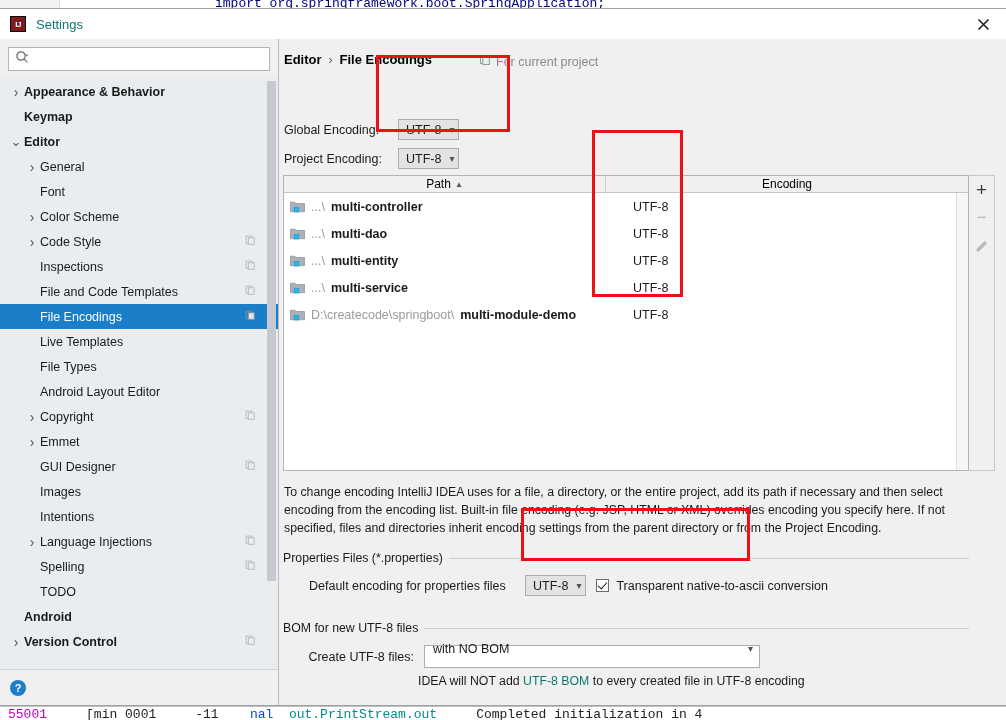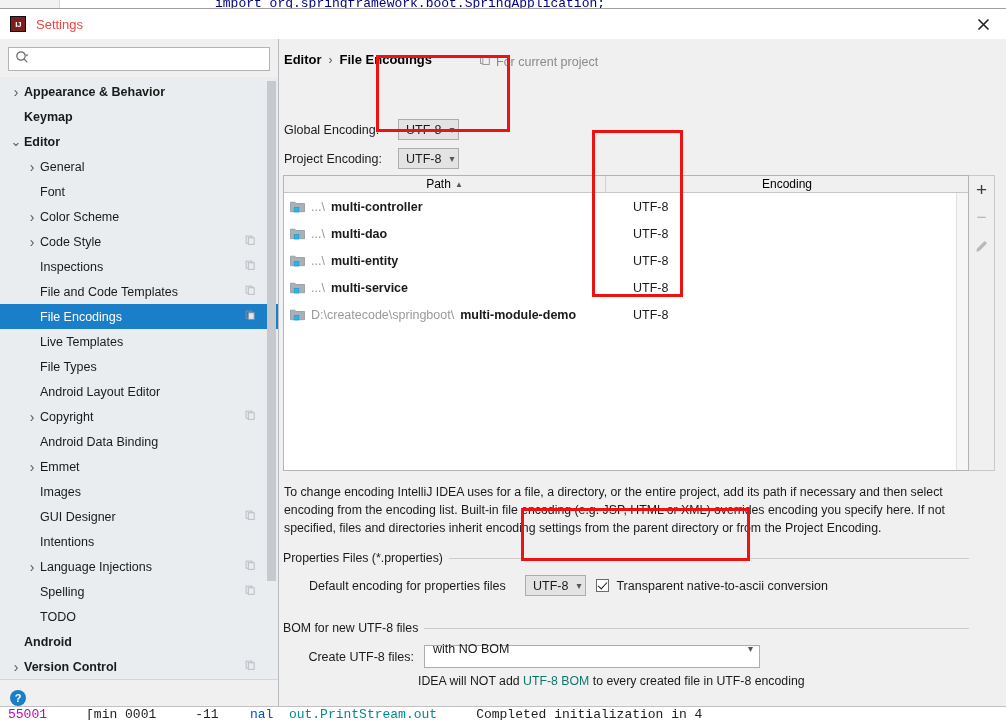--- a/index.html
+++ b/index.html
@@ -58,21 +58,21 @@
     position: relative; flex: 0 0 30px;
   }
   #ij-logo {
     width: 16px; height: 16px; margin-left: 10px;
     background: #7f1d1d; border: 1px solid #0b0f13;
     color: #ffffff; font-size: 8px; font-weight: bold;
     display: flex; align-items: center; justify-content: center;
     letter-spacing: -0.5px; font-family: "Liberation Sans", sans-serif;
   }
   #title-text {
-    margin-left: 10px; font-size: 13px; color: #ef4444;
+    margin-left: 10px; font-size: 13px; color: #0f766e;
   }
   #close-btn {
     position: absolute; right: 0; top: 0; width: 46px; height: 30px;
     display: flex; align-items: center; justify-content: center;
     cursor: default;
   }
   #close-btn svg { display: block; }
 
   
   #dialog-body { flex: 1; display: flex; position: relative; }
@@ -422,38 +422,34 @@
             </div>
             <div class="tree-row lvl1">
               <span class="arrow" style="font-size: 14px;">›</span>
               <span class="label">Copyright</span>
               <span class="copy-icon"><svg width="11" height="11" viewBox="0 0 12 12">
                   <rect x="1.2" y="1.2" width="6.4" height="7.8" fill="none" stroke="#8d9197" stroke-width="1"></rect>
                   <rect x="3.6" y="3" width="6.4" height="7.2" fill="#e9edf0" stroke="#8d9197" stroke-width="1"></rect>
                 </svg></span>
             </div>
             <div class="tree-row lvl1">
-              <span class="arrow empty" style="font-size: 14px;">›</span>
-              <span class="label">Android Data Binding</span>
-            </div>
-            <div class="tree-row lvl1">
               <span class="arrow" style="font-size: 14px;">›</span>
               <span class="label">Emmet</span>
             </div>
             <div class="tree-row lvl1">
               <span class="arrow empty" style="font-size: 14px;">›</span>
+              <span class="label">GUI Designer</span>
+              <span class="copy-icon"><svg width="11" height="11" viewBox="0 0 12 12">
+                  <rect x="1.2" y="1.2" width="6.4" height="7.8" fill="none" stroke="#8d9197" stroke-width="1"></rect>
+                  <rect x="3.6" y="3" width="6.4" height="7.2" fill="#e9edf0" stroke="#8d9197" stroke-width="1"></rect>
+                </svg></span>
+            </div>
+            <div class="tree-row lvl1">
+              <span class="arrow empty" style="font-size: 14px;">›</span>
               <span class="label">Images</span>
-            </div>
-            <div class="tree-row lvl1">
-              <span class="arrow empty" style="font-size: 14px;">›</span>
-              <span class="label">GUI Designer</span>
-              <span class="copy-icon"><svg width="11" height="11" viewBox="0 0 12 12">
-                  <rect x="1.2" y="1.2" width="6.4" height="7.8" fill="none" stroke="#8d9197" stroke-width="1"></rect>
-                  <rect x="3.6" y="3" width="6.4" height="7.2" fill="#e9edf0" stroke="#8d9197" stroke-width="1"></rect>
-                </svg></span>
             </div>
             <div class="tree-row lvl1">
               <span class="arrow empty" style="font-size: 14px;">›</span>
               <span class="label">Intentions</span>
             </div>
             <div class="tree-row lvl1">
               <span class="arrow" style="font-size: 14px;">›</span>
               <span class="label">Language Injections</span>
               <span class="copy-icon"><svg width="11" height="11" viewBox="0 0 12 12">
                   <rect x="1.2" y="1.2" width="6.4" height="7.8" fill="none" stroke="#8d9197" stroke-width="1"></rect>

